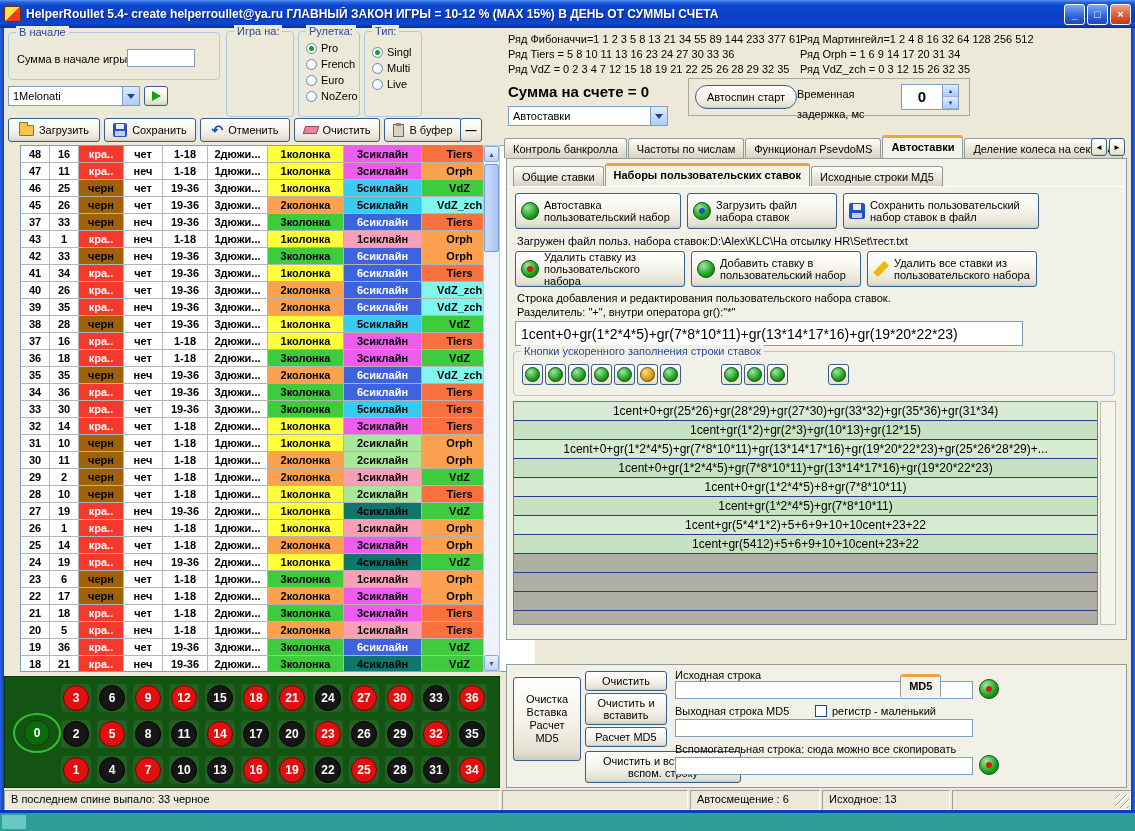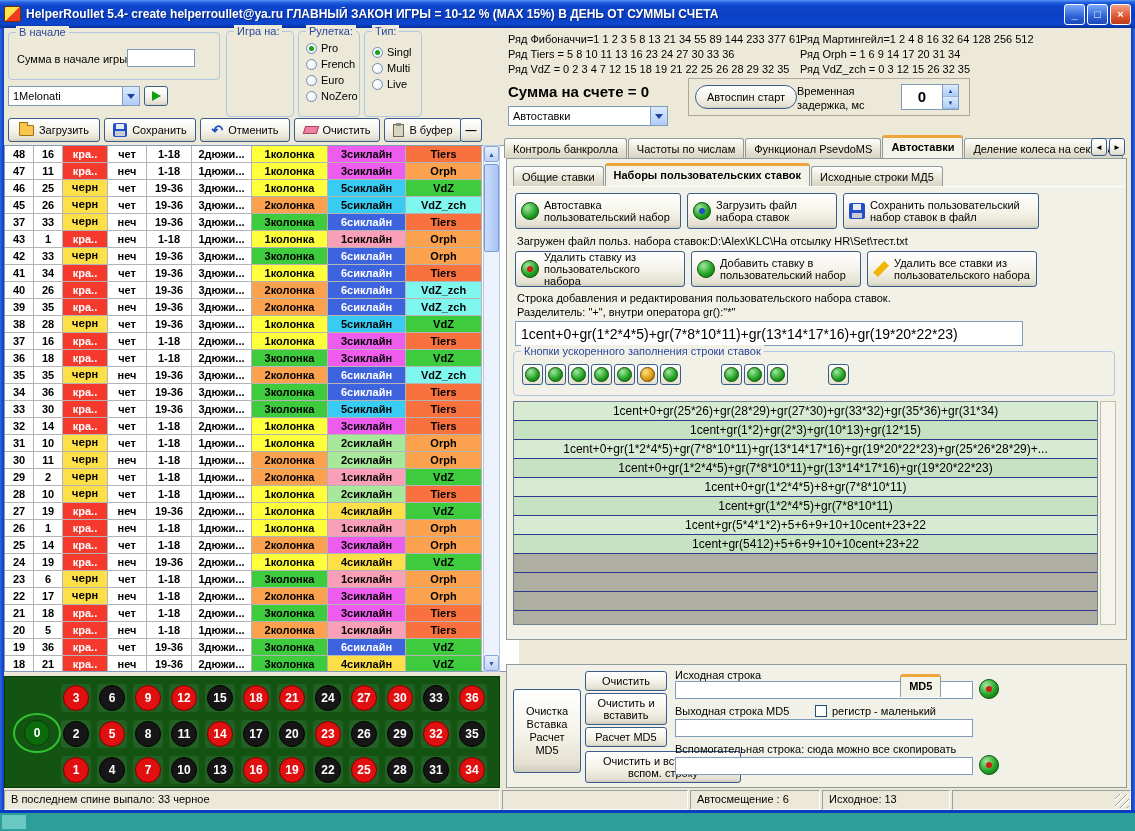--- a/index.html
+++ b/index.html
@@ -76,30 +76,30 @@
   .disk-icon { width:14px; height:14px; background:#2350C8; border-radius:2px; position:relative; }
   .disk-icon::before { content:''; position:absolute; left:3px; top:1px; width:8px; height:5px; background:#E8ECF4; }
   .disk-icon::after { content:''; position:absolute; left:2px; bottom:1px; width:10px; height:5px; background:#C8CCD4; }
   .undo-icon::before { content:'↶'; color:#1C50C8; font-weight:bold; font-size:14px; line-height:14px; }
   .eraser-icon { width:14px; height:8px; background:#F080A0; border:1px solid #A04860; transform:skewX(-18deg); }
   .clipboard-icon { width:11px; height:13px; background:#D8D4C0; border:1px solid #6A665A; }
   .clipboard-icon::before { content:''; position:absolute; left:2px; top:-2px; width:5px; height:3px;
     background:#8A8A7A; }
 
   
-  .spins-table { position:absolute; left:0; top:117px; width:515px; height:527px; background:#fff;
+  .spins-table { position:absolute; left:16px; top:117px; width:515px; height:527px; background:#fff;
     border:1px solid #7F9DB9; border-right:none; overflow:hidden; }
   .trow { display:grid; grid-template-columns:29px 29px 45px 39px 45px 60px 76px 78px 76px; height:17px; }
   .tcell { font-weight:bold; font-size:11px; line-height:16px; text-align:center; overflow:hidden;
     white-space:nowrap; border-right:1px solid #B4B4B4; border-bottom:1px solid #B4B4B4; background:#fff; color:#000; }
   .cRed { background:#F5392C; color:#fff; }
-  .cBlk { background:#fde047; color:#000;font-family:Liberation Mono, monospace; }
+  .cBlk { background:#a16207; color:#000; }
   .colA { background:#FFFF3C; } .colB { background:#FCA24E; } .colC { background:#3ECC3E; }
   .six1 { background:#F9A0B8; } .six2 { background:#A8E89A; } .six3 { background:#EE5CEE; }
-  .six4 { background:#fde047; } .six5 { background:#39CCF2; } .six6 { background:#3D64DE; color:#fff; }
+  .six4 { background:#0f766e; } .six5 { background:#39CCF2; } .six6 { background:#3D64DE; color:#fff; }
   .secT { background:#F9713F; } .secO { background:#FCA24E; } .secV { background:#3ECC3E; } .secZ { background:#7FF6EE; }
 
   
   .vscroll { position:absolute; left:479px; top:117px; width:17px; height:527px; background:#ECF3FE;
     border:1px solid #B8C8E0; }
   .sb-btn { position:absolute; left:0; width:15px; height:16px;
     background:linear-gradient(180deg,#E8F0FC,#BCD2F8); border:1px solid #8CA8D8; border-radius:2px;
     color:#3A5A9A; font-size:7px; display:flex; align-items:center; justify-content:center; }
   .sb-thumb { position:absolute; left:0; top:18px; width:15px; height:88px;
     background:linear-gradient(90deg,#CADCFB,#A8C4F4); border:1px solid #7A9AD0; border-radius:2px; }
@@ -168,21 +168,21 @@
   .lrow { height:19px; line-height:18px; text-align:center; font-size:12px; border-bottom:1px solid #2B3A8C;
     overflow:hidden; white-space:nowrap; }
   .lrowA { background:#D7EBD3; } .lrowB { background:#C7E2C3; } .lrowE { background:#AFAEA3; }
   .lfill { height:15px; background:#AFAEA3; }
   .listscroll { position:absolute; left:593px; top:242px; width:16px; height:224px; background:#F4F3EC;
     border:1px solid #C0BCAC; }
 
   .freqtabs { position:absolute; left:8px; top:616px;margin-top:30px; }
   .freqbox { position:absolute; left:6px; top:636px; width:621px; height:124px; border:1px solid #919B9C;
     background:#F2F1E7; }
-  .bigbtn { position:absolute; left:6px; top:24px; width:68px; height:84px; white-space:normal;
+  .bigbtn { position:absolute; left:6px; top:12px; width:68px; height:84px; white-space:normal;
     text-align:center; line-height:13px; padding:3px; }
   .md5lbl { position:absolute; font-size:11px; white-space:nowrap; }
   .roundbtn { position:absolute; width:20px; height:20px; border-radius:50%; border:1px solid #085008;
     background:radial-gradient(circle at 35% 30%,#9FE89F,#1F9E1F 60%,#0A6E0A); }
   .roundbtn::after { content:''; position:absolute; left:6px; top:6px; width:6px; height:6px; border-radius:50%;
     background:#D02010; }
 
   
   .statusbar { position:absolute; left:0; top:762px; width:1127px; height:20px; display:flex; gap:2px; }
   .sbar-cell { border:1px solid; border-color:#9D9DA1 #FFFFFF #FFFFFF #9D9DA1; background:#ECE9D8;
@@ -773,21 +773,21 @@
           <div class="series-item">Ряд Tiers = 5 8 10 11 13 16 23 24 27 30 33 36</div>
           <div class="series-item">Ряд Orph = 1 6 9 14 17 20 31 34</div>
           <div class="series-item">Ряд VdZ = 0 2 3 4 7 12 15 18 19 21 22 25 26 28 29 32 35</div>
           <div class="series-item">Ряд VdZ_zch = 0 3 12 15 26 32 35</div>
         </div>
 
       <div class="balance">Сумма на счете = 0</div>
 
       <div class="delaybox">
         <button class="btn abs" style="left:6px;top:6px;width:102px;height:24px;border-radius:12px;">Автоспин старт</button>
-        <div class="lbl abs" style="left:108px;top:5px;width:100px;white-space:normal;line-height:14px;">Временная задержка, мс</div>
+        <div class="lbl abs" style="left:108px;top:5px;width:100px;white-space:normal;line-height:20px;">Временная задержка, мс</div>
         <div class="spinner">
           <div class="spin-val">0</div>
           <div class="spin-btns">
             <div class="spin-b">▲</div>
             <div class="spin-b">▼</div>
           </div>
         </div>
       </div>
 
       <div class="combo" style="left:8px;top:78px;width:160px;height:20px;">

